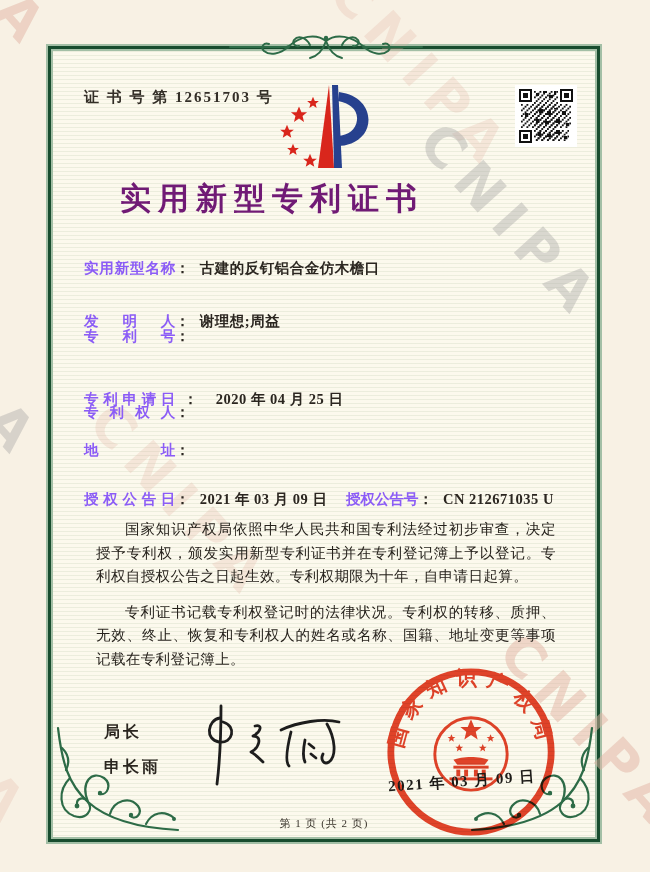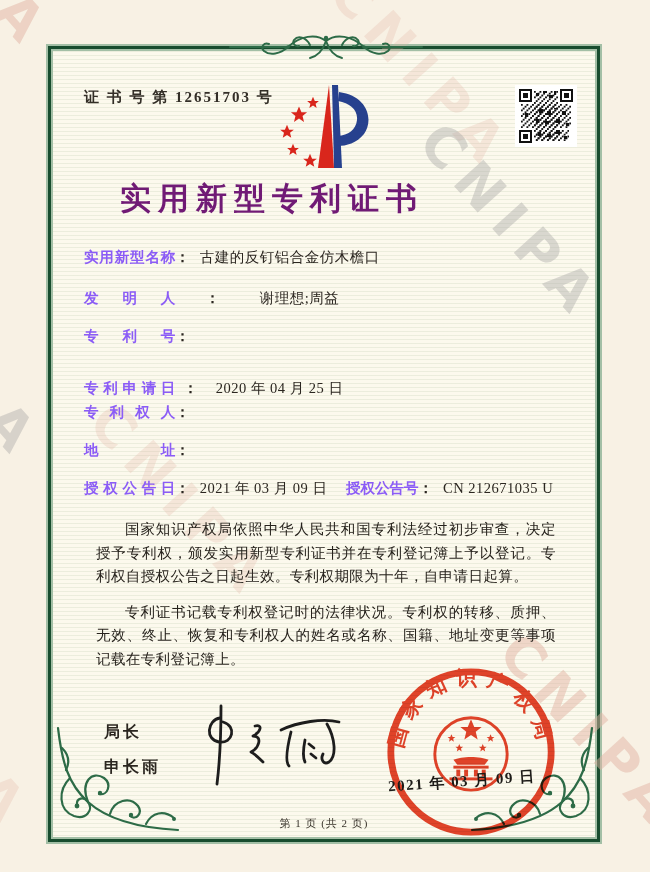--- a/index.html
+++ b/index.html
@@ -31,21 +31,21 @@
   .abs{position:absolute;z-index:3;}
   .cert-no{left:84px;top:88px;font-size:15px;letter-spacing:2px;font-weight:600;color:#332e27;}
   .logo{left:276px;top:82px;width:96px;height:88px;}
   .qr{left:515px;top:85px;width:62px;height:62px;background:#fff;padding:4px;box-sizing:border-box;}
   .title{left:46px;top:178px;width:452px;text-align:center;font-size:31px;font-weight:700;
     letter-spacing:7px;color:#701a75;}
   .field-row{left:84px;width:482px;font-size:14.5px;display:flex;align-items:baseline;}
   .flabel{display:inline-block;width:6.3em;text-align:justify;text-align-last:justify;
     font-weight:600;color:#8b5cf6;flex:none;}
   .fcolon{font-weight:600;margin-right:10px;flex:none;}
-  .fvalue{font-weight:400;letter-spacing:.5px;white-space:nowrap;}
+  .fvalue{font-weight:700;letter-spacing:.5px;white-space:nowrap;margin-top:11px;}
   .row2{display:flex;}
   .row2 .cell2{display:flex;align-items:baseline;font-size:14.5px;}
   .paras{left:84px;top:506px;width:484px;font-size:14.5px;line-height:23.5px;
     text-align:justify;letter-spacing:.4px;color:#26221c;}
   .paras p{margin:12px;text-indent:2em;}
   .sig-title{left:104px;top:722px;font-size:16px;font-weight:600;letter-spacing:3px;}
   .sig-name{left:104px;top:757px;font-size:16px;font-weight:600;letter-spacing:3px;}
   .sig-svg{left:193px;top:700px;width:162px;height:92px;z-index:3;}
   .seal{left:383px;top:664px;width:176px;height:176px;z-index:4;mix-blend-mode:multiply;opacity:.95;}
   .seal-date{left:388px;top:771px;width:180px;z-index:5;font-size:15px;font-weight:600;
@@ -192,21 +192,21 @@
     </g>
   </svg>
 
   <div class="abs title">实用新型专利证书</div>
 
   <div class="abs field-row" style="top:248px;">
     <span class="flabel">实用新型名称</span>
       <span class="fcolon">：</span>
     <span class="fvalue">古建的反钉铝合金仿木檐口</span>
   </div>
-  <div class="abs field-row" style="top:289px;gap:30px;">
+  <div class="abs field-row" style="top:301px;">
     <span class="flabel">发明人</span>
       <span class="fcolon">：</span>
     <span class="fvalue">谢理想;周益</span>
   </div>
   <div class="abs field-row" style="top:327px;">
     <span class="flabel">专利号</span>
       <span class="fcolon">：</span>
   </div>
   <div class="abs field-row" style="top:379px;gap:8px;">
     <span class="flabel">专利申请日</span>

